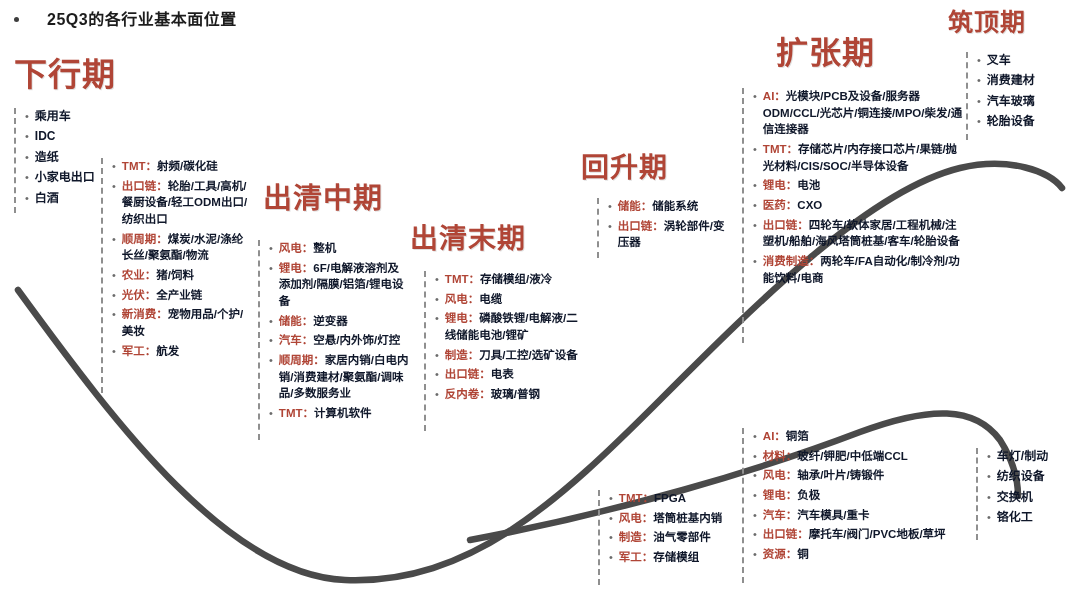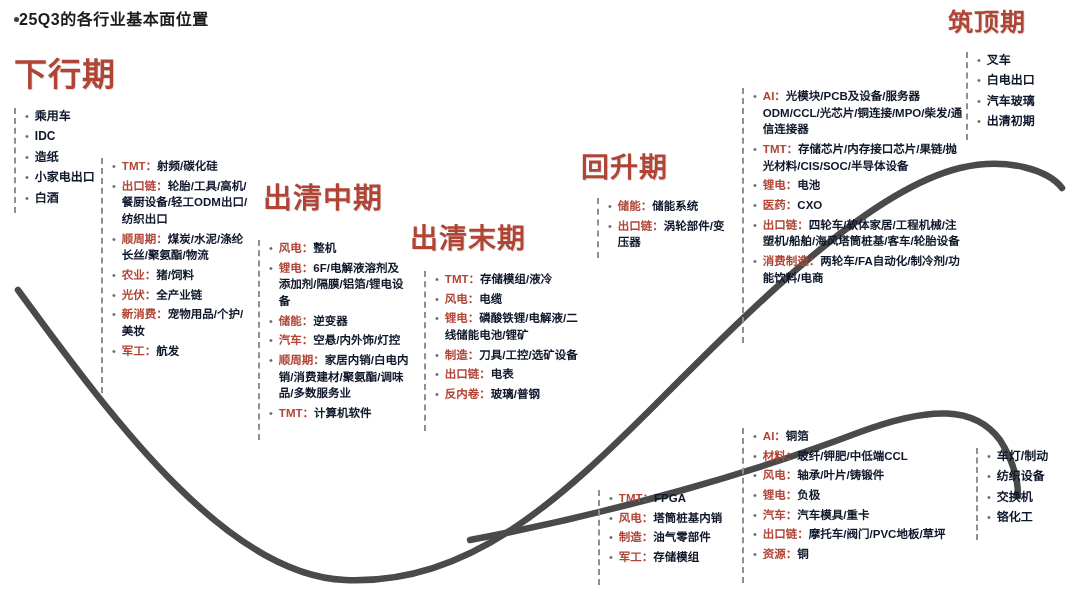--- a/index.html
+++ b/index.html
@@ -11,21 +11,21 @@
     overflow:hidden;position:relative;
   }
   .stage{position:absolute;left:0;top:0;width:1080px;height:595px;}
 
   
   #curve-layer{position:absolute;left:0;top:0;width:1080px;height:595px;z-index:1;}
 
   
   .slide-title{
     position:absolute;left:14px;top:6px;
-    display:flex;align-items:center;gap:0;
+    display:flex;align-items:center;gap:28px;
     z-index:5;
   }
   .slide-title .bullet{
     width:5px;height:5px;background:#3d3d3d;border-radius:50%;
     display:inline-block;flex:none;margin-top:2px;
   }
   .slide-title .txt{
     font-size:16px;font-weight:bold;color:#1c1c1c;letter-spacing:.5px;
   }
 
@@ -81,20 +81,21 @@
 
   <div class="heading" style="left:14px;top:48px;font-size:33px;">下行期</div>
 
 
   <div class="heading" style="left:263px;top:174px;font-size:29px;">出清中期</div>
 
   <div class="heading" style="left:410px;top:216px;font-size:28px;">出清末期</div>
 
   <div class="heading" style="left:581px;top:145px;font-size:28px;">回升期</div>
 
+  <div class="heading" style="left:776px;top:27px;font-size:32px;">扩张期</div>
 
   <div class="heading" style="left:948px;top:2px;font-size:25px;">筑顶期</div>
 
   <div class="block s12" style="left:14px;top:108px;width:84px;height:105px;">
     <ul>
       <li>
           <span class="dot">•</span>
           <span class="body">乘用车</span>
         </li>
       <li>
@@ -250,29 +251,29 @@
   </div>
 
   <div class="block s12" style="left:966px;top:52px;width:104px;height:88px;">
     <ul>
       <li>
           <span class="dot">•</span>
           <span class="body">叉车</span>
         </li>
       <li>
           <span class="dot">•</span>
-          <span class="body">白电出口</span>
+          <span class="body">消费建材</span>
         </li>
       <li>
           <span class="dot">•</span>
           <span class="body">汽车玻璃</span>
         </li>
       <li>
           <span class="dot">•</span>
-          <span class="body">出清初期</span>
+          <span class="body">轮胎设备</span>
         </li>
     </ul>
   </div>
 
   <div class="block s115" style="left:598px;top:490px;width:136px;height:95px;">
     <ul>
       <li>
           <span class="dot">•</span>
           <span><span class="cat">TMT</span><span class="body">FPGA</span></span>
         </li>

